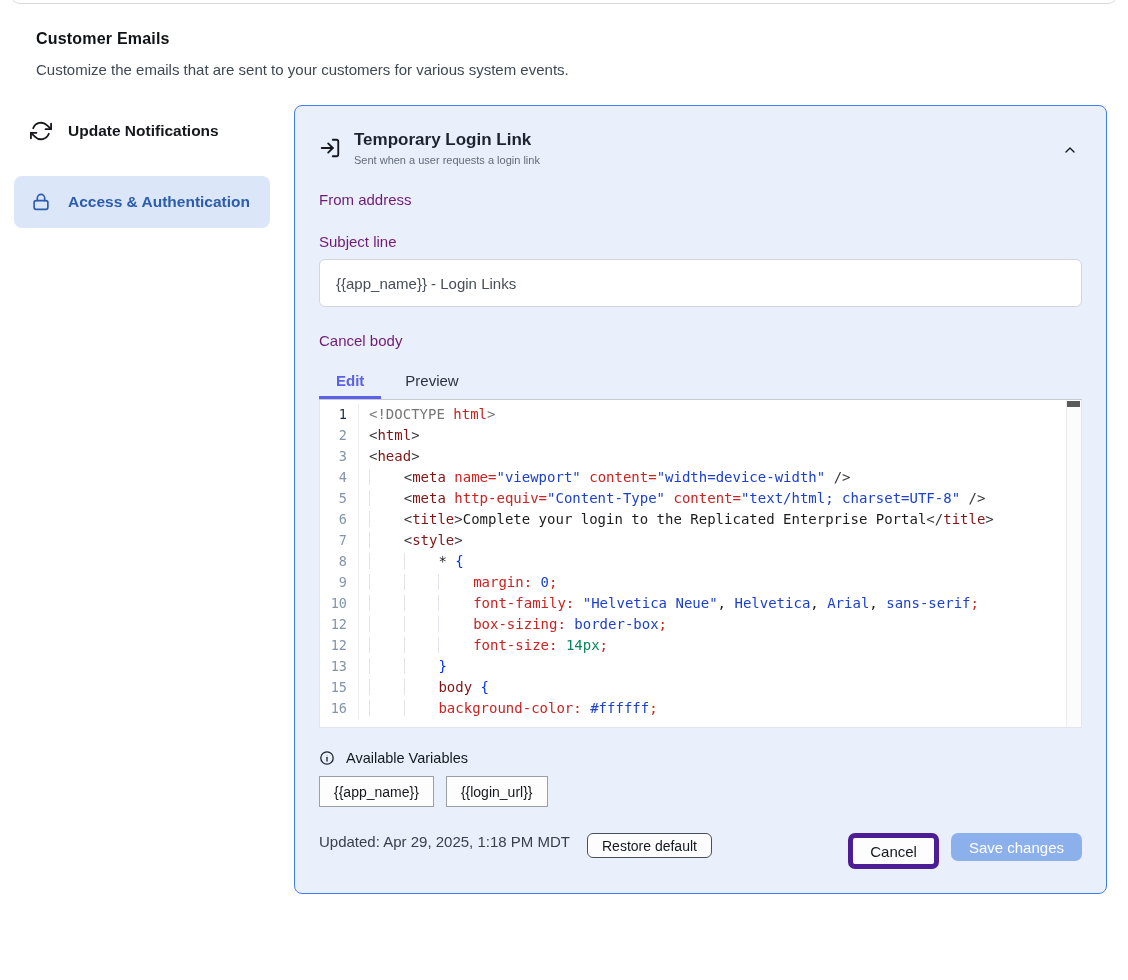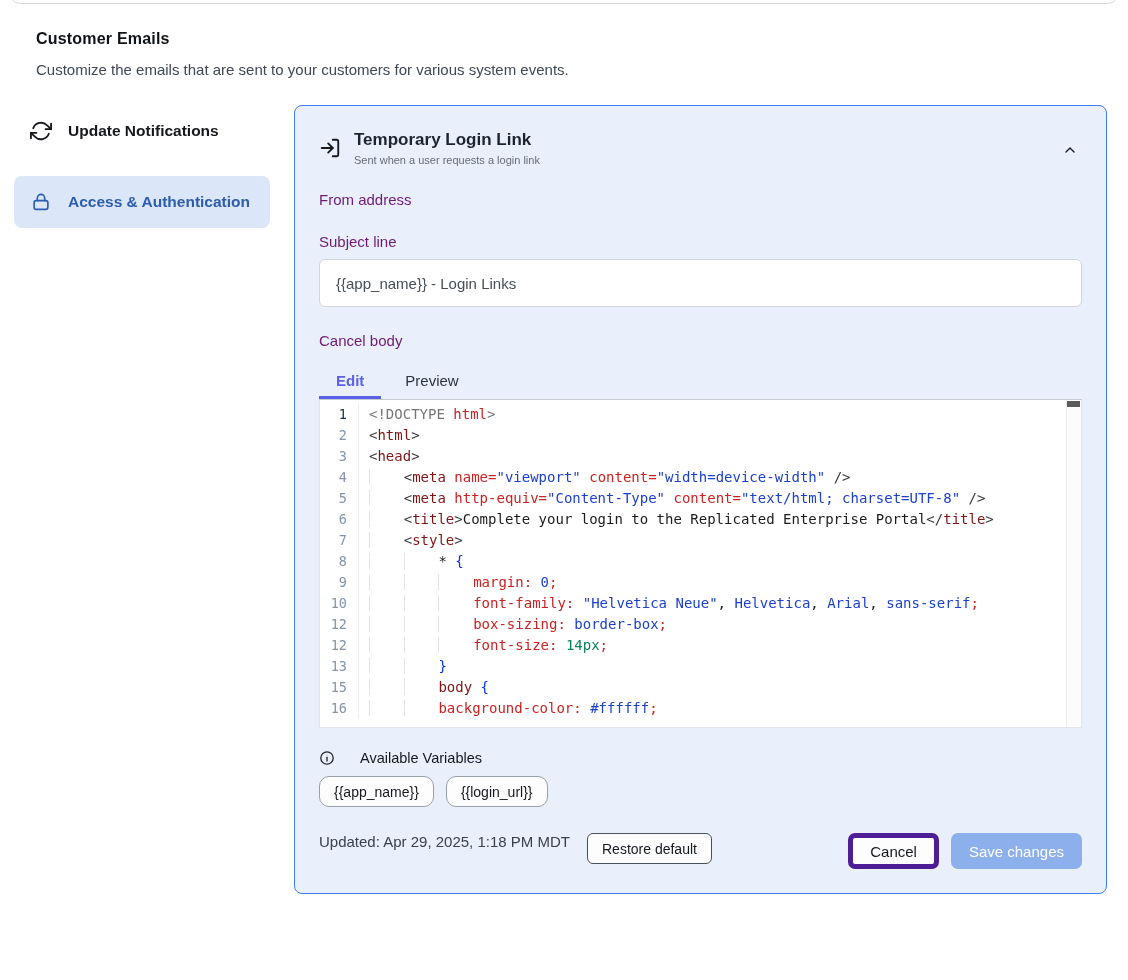--- a/index.html
+++ b/index.html
@@ -56,35 +56,35 @@
   .cm-gut { width:39px; flex:none; text-align:right; padding-right:11px; color:#8494aa;
             font-size:13.5px; border-right:1px solid #ebedf0; }
   .cm-gut.active { color:#1f2c4f; }
   .cm-txt { white-space:pre; padding-left:10px; color:#1c1c1c; }
   .ig { border-left:1px solid #e0e3e8; }
   .vscroll { position:absolute; top:0; right:0; bottom:0; width:15px; background:#fcfcfc;
              border-left:1px solid #ececec; }
   .vthumb { position:absolute; top:1px; right:1px; width:13px; height:6px; background:#5a5a5a; }
 
   
-  .vars-row { margin-top:22px; display:flex; align-items:center; gap:25px; font-size:14.5px; color:#14181f; }
+  .vars-row { margin-top:22px; display:flex; align-items:center; gap:11px; font-size:14.5px; color:#14181f; }
   .chips-row { margin-top:10px; display:flex; gap:12px; }
   .chip { height:31px; display:inline-flex; align-items:center; padding:0 14px;
-          background:#fdfdfe; border:1px solid #9aa0a8; border-radius:10px;
+          background:#fdfdfe; border:1px solid #9aa0a8; border-radius:0;
           font-family:"DejaVu Sans Mono","Liberation Mono",monospace; font-size:14px; color:#16181d; cursor:pointer; }
 
   
   .panel-footer { margin-top:26px; display:flex; }
   .updated { font-size:15px; color:#39414c; }
   .btn { cursor:pointer; font-family:"Liberation Sans",sans-serif; }
-  .btn-restore { margin-left:17px; height:31px; padding:0 14px; font-size:14px; color:#14181f;
+  .btn-restore { margin-left:17px; height:25px; padding:0 14px; font-size:14px; color:#14181f;
                  background:#fdfdfe; border:1px solid #49505c; border-radius:6px; }
   .btn-cancel { margin-left:auto; height:36px; padding:0 17px; font-size:15px; color:#14181f;
                 background:#fdfdfe; border:5px solid #4c1d95; border-radius:7px; }
-  .btn-save { margin-left:12px; height:36px; padding:0 18px; font-size:15px; color:#ffffff;
+  .btn-save { margin-left:12px; height:28px; padding:0 18px; font-size:15px; color:#ffffff;
               background:#8cb0ec; border:none; border-radius:7px; cursor:default; }
 
   svg { display:block; }
 </style>
 </head>
 <body>
 
 <div class="top-card-edge"></div>
 
 <div class="page-head">

